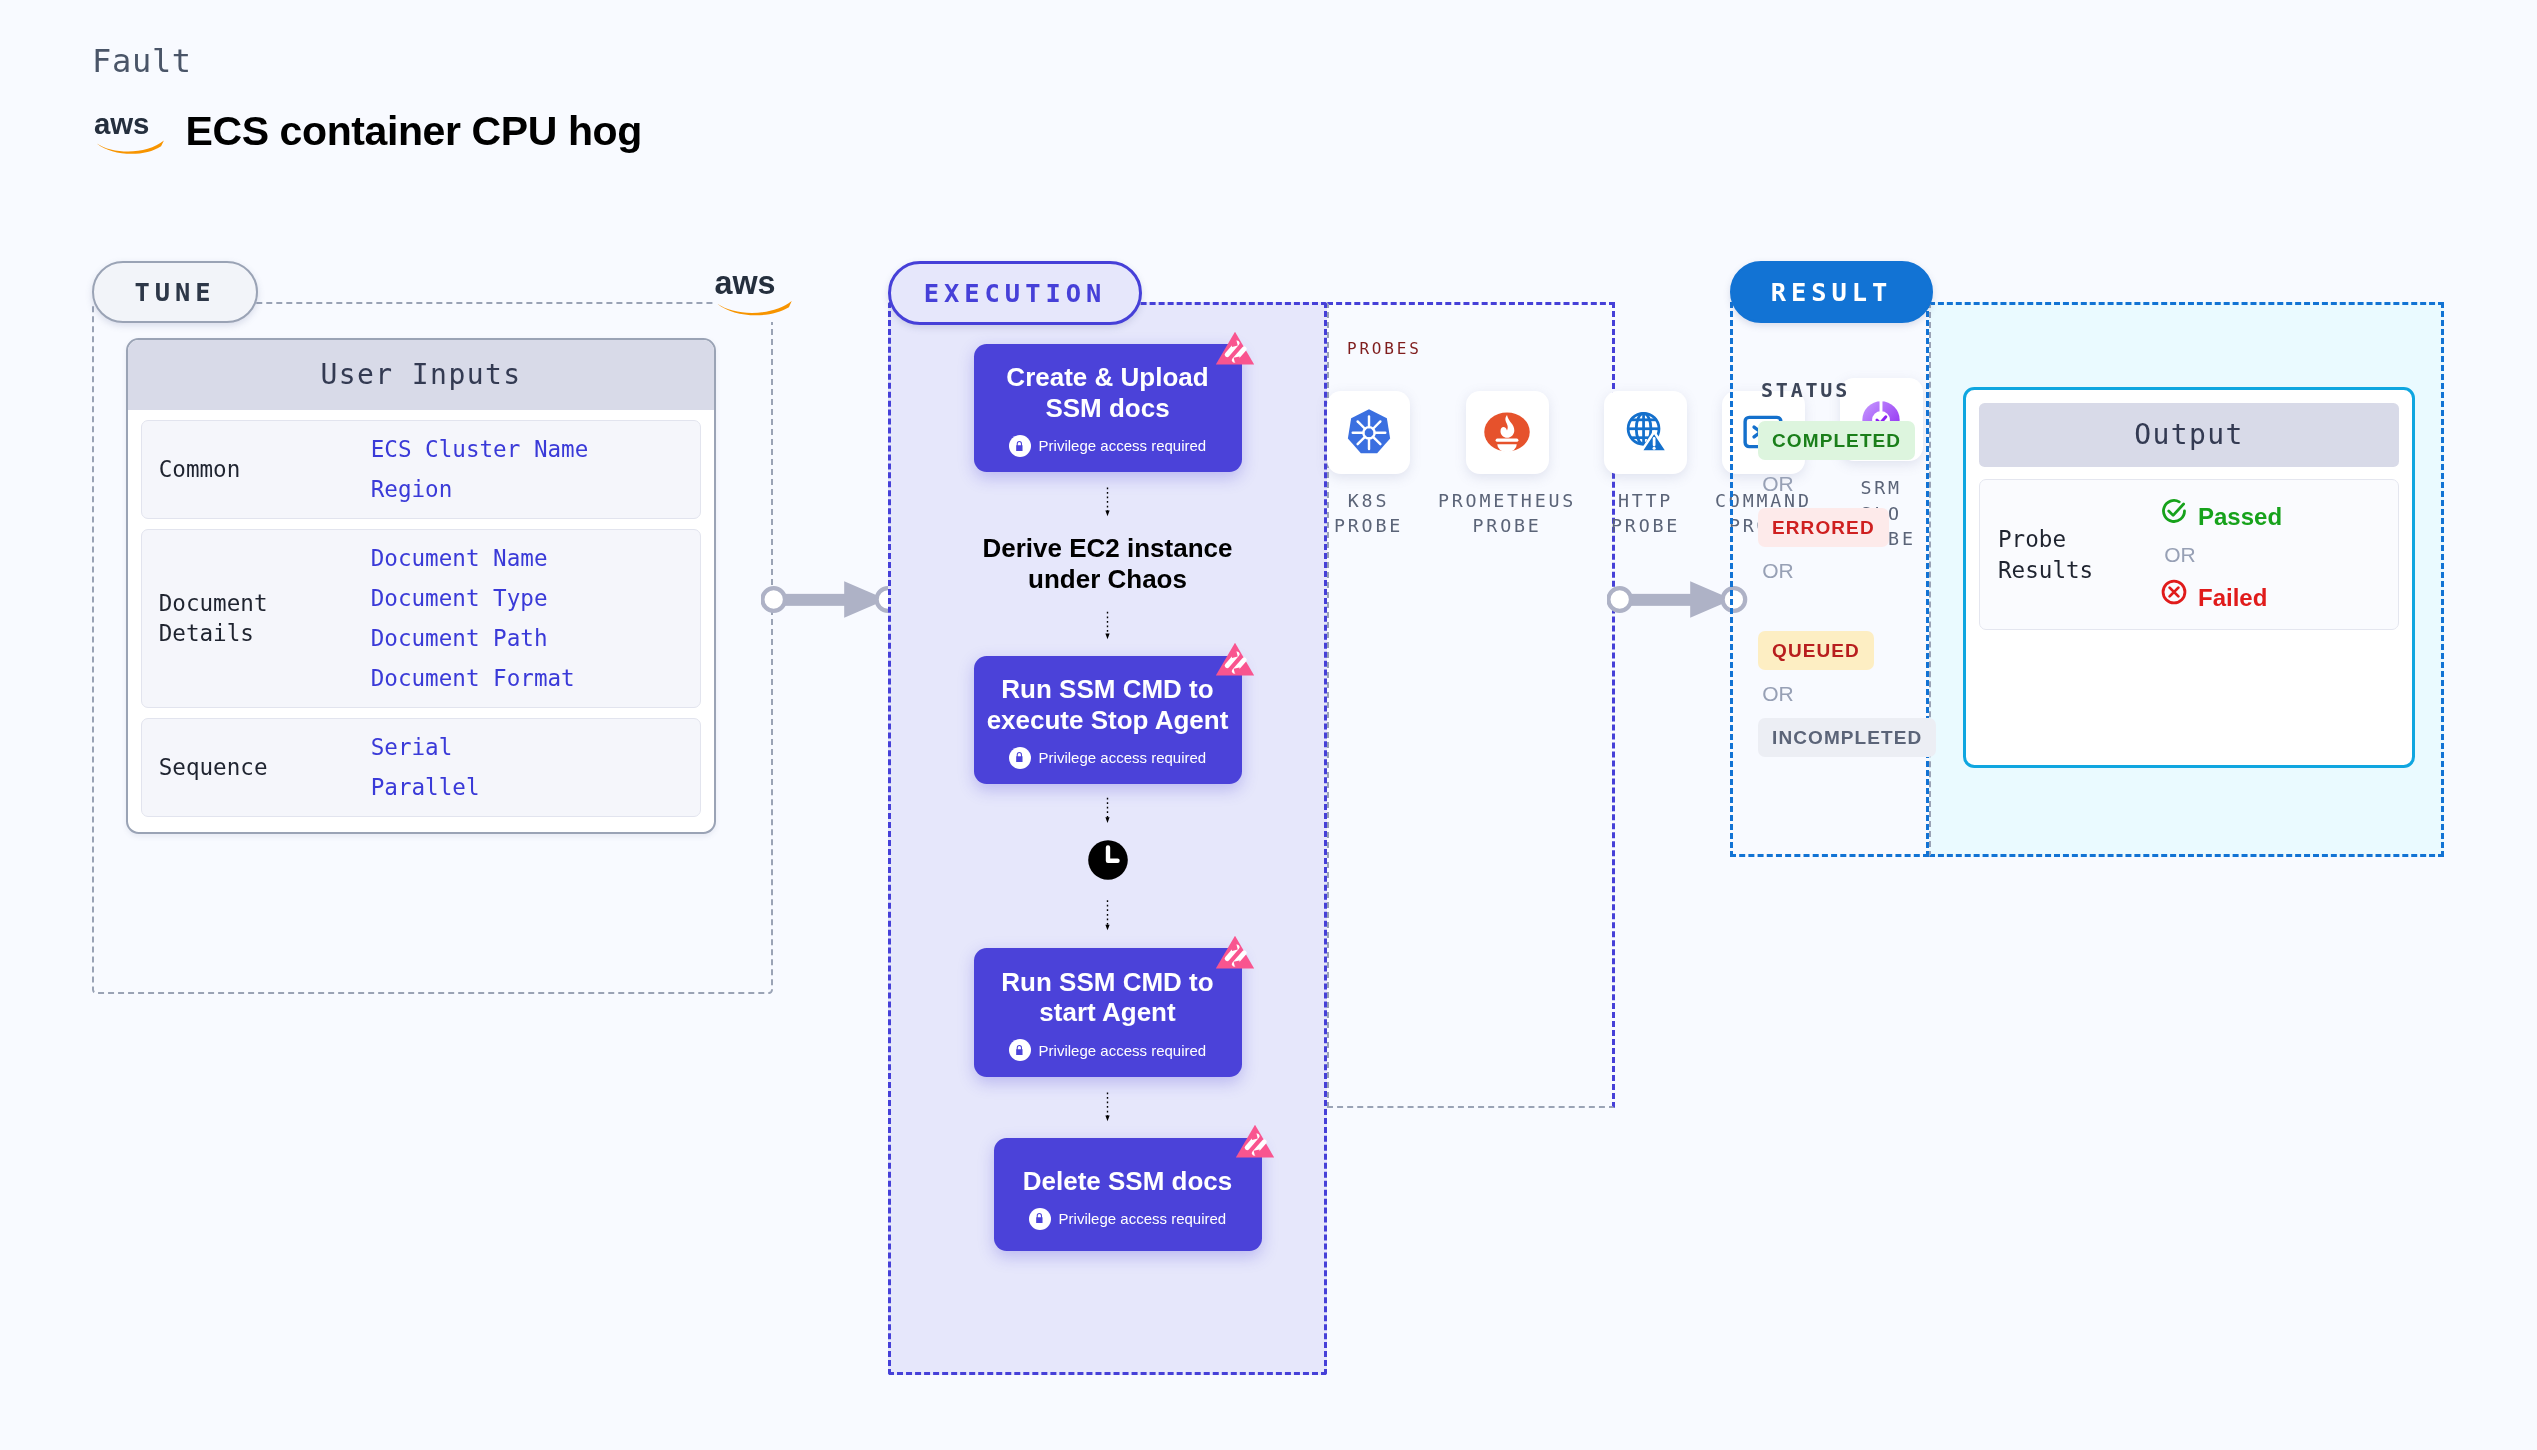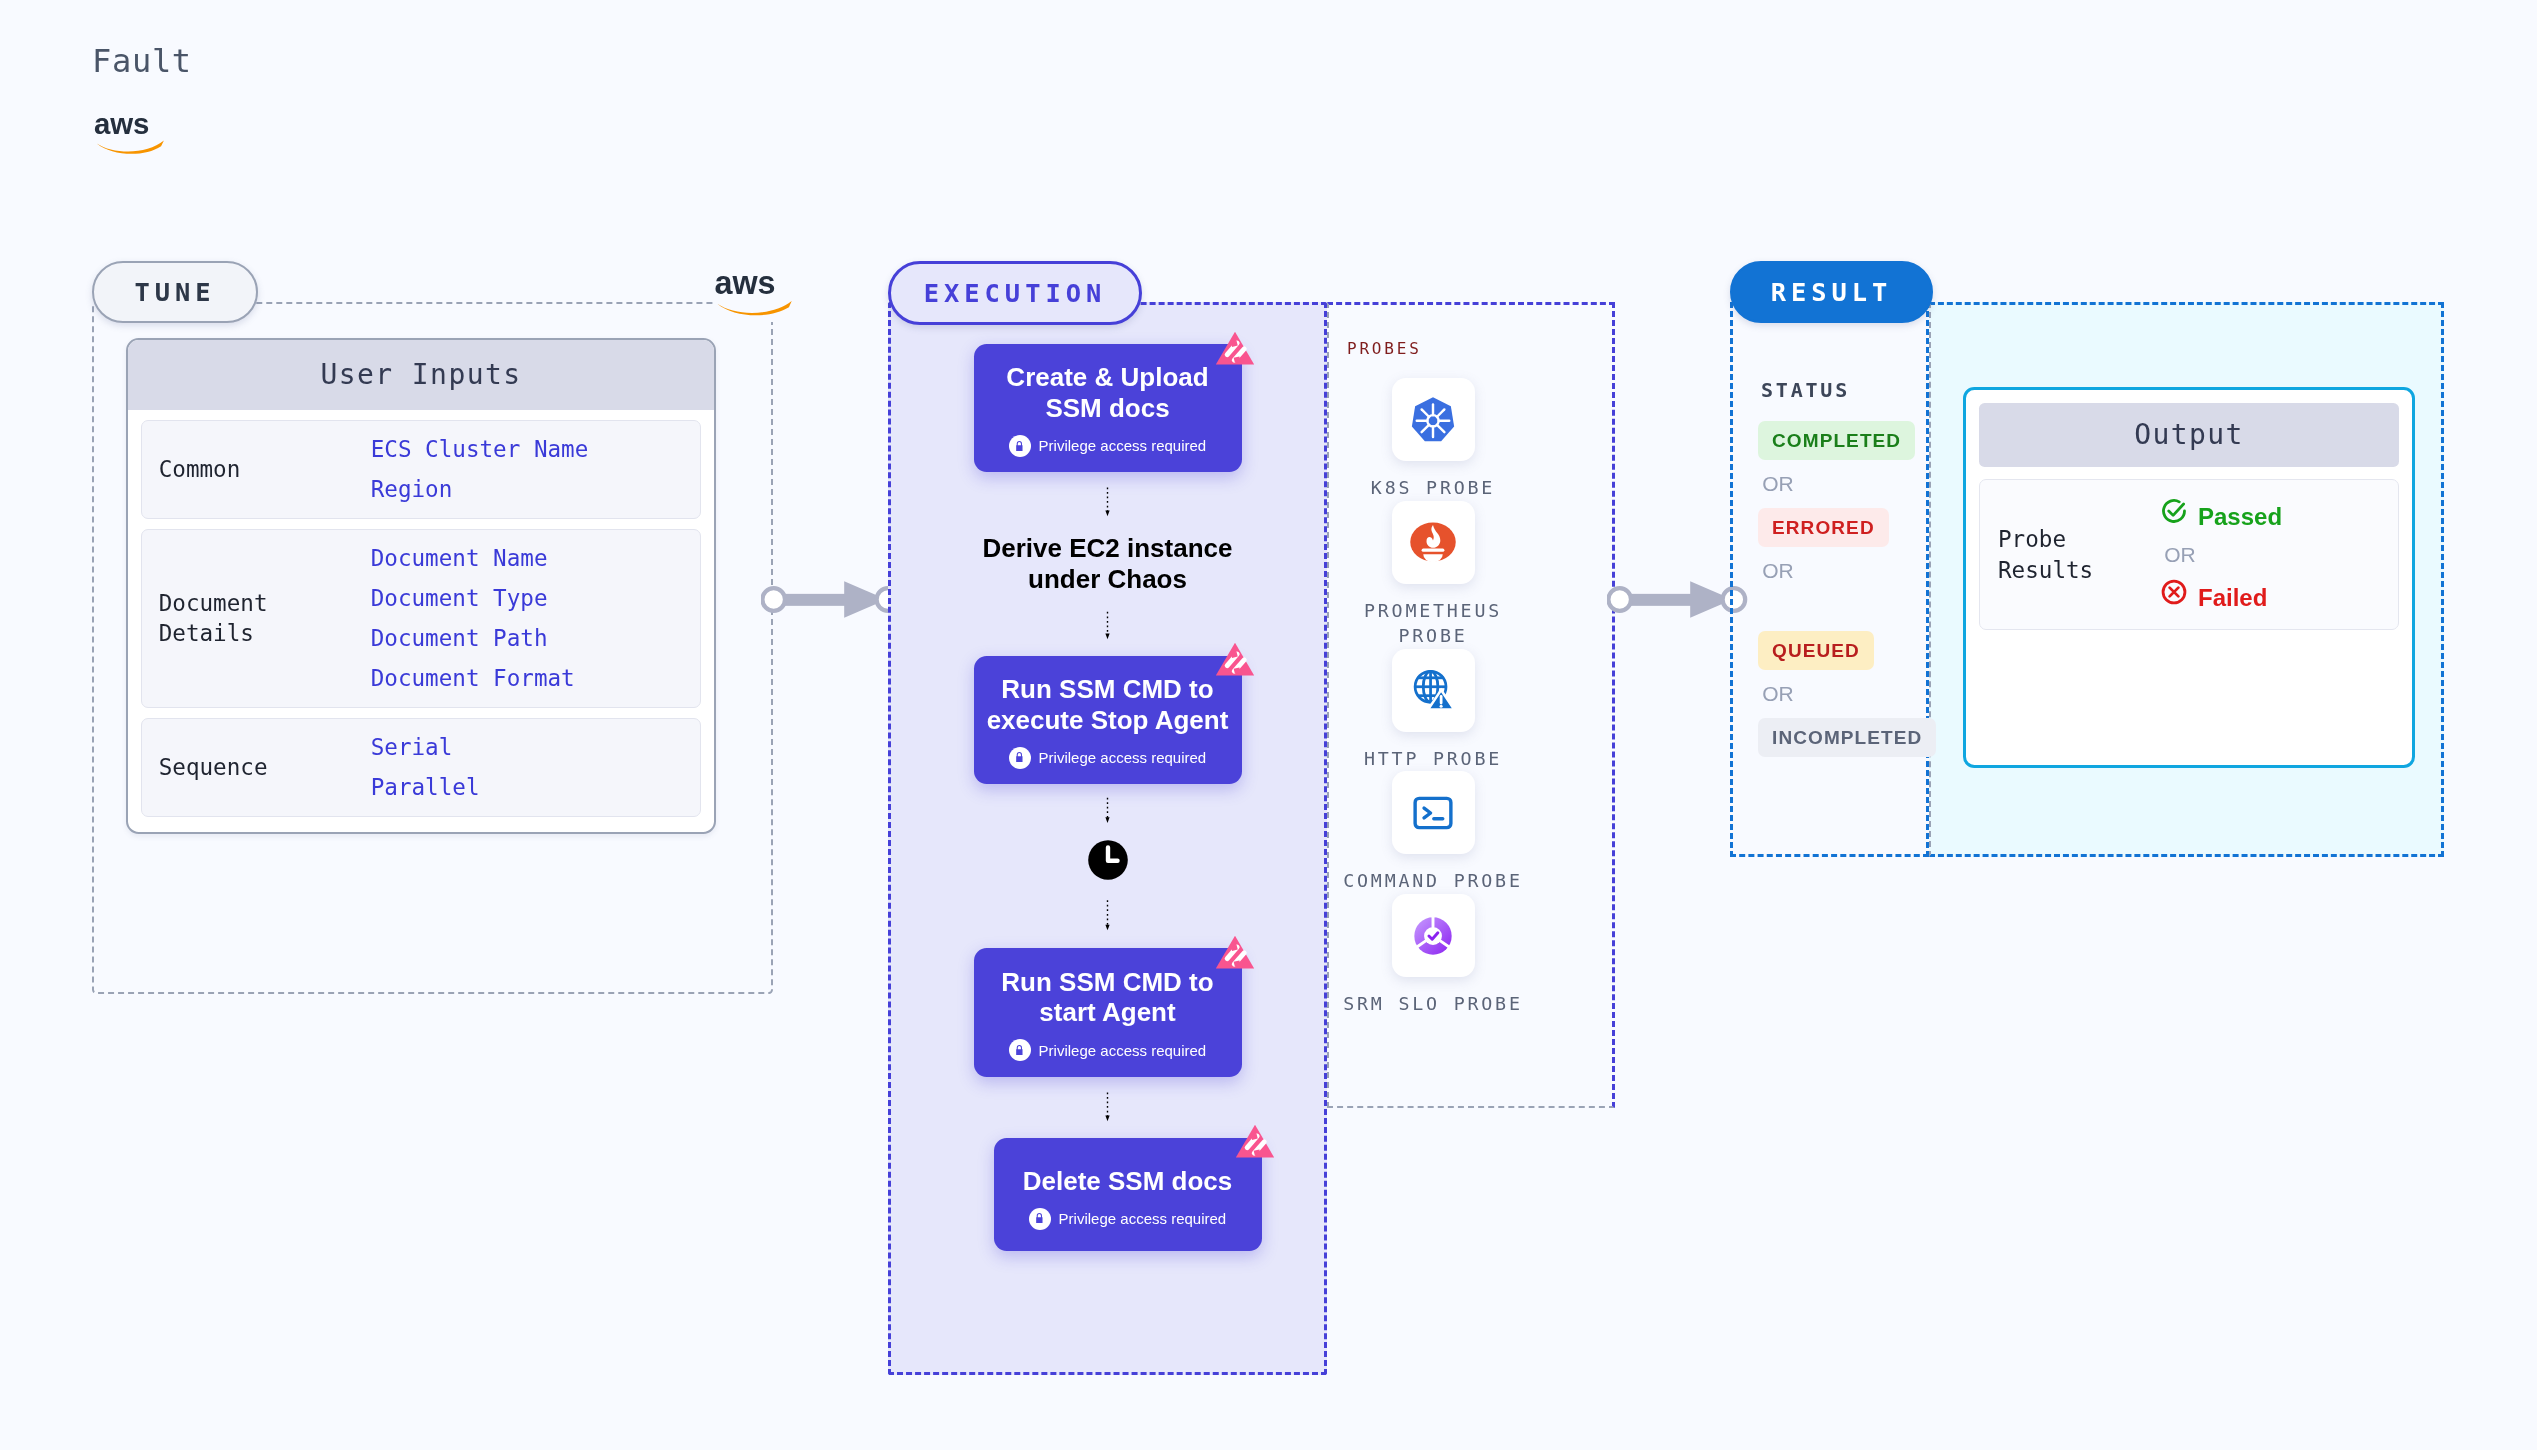--- a/index.html
+++ b/index.html
@@ -69,21 +69,21 @@
   .priv{display:flex;align-items:center;justify-content:center;gap:7.8px;margin-top:11.3px;}
   .priv-txt{color:#fff;font-size:15px;}
   .lock{width:22px;height:22px;border-radius:50%;background:#fff;display:flex;align-items:center;justify-content:center;flex:none;}
   .chaos-badge{position:absolute;right:-15.5px;top:-15.5px;width:44px;height:44px;}
   .plain-step{text-align:center;font-size:26px;font-weight:bold;color:#000;line-height:1.18;}
   .conn{width:7px;display:flex;justify-content:center;}
 
   
   #probes-col{position:absolute;left:439px;top:0;width:288px;height:806px;}
   #probes-label{position:absolute;left:20px;top:37px;font-size:16px;letter-spacing:2.8px;color:#7f1d1d;}
-  #probe-list{position:absolute;left:0;top:76px;width:288px;display:flex;flex-direction:column;align-items:flex-start;}
+  #probe-list{position:absolute;left:0;top:76px;width:288px;display:flex;align-items:center;gap:28px;}
   .probe{display:flex;flex-direction:column;align-items:center;width:212px;}
   .probe-ico{width:83px;height:83px;background:#fff;border-radius:14px;box-shadow:0 3.5px 11.3px rgba(110,120,160,.17);
              display:flex;align-items:center;justify-content:center;}
   .probe-name{margin-top:14px;text-align:center;font-size:18.3px;letter-spacing:2.8px;color:#5b6478;line-height:1.4;}
 
   
   #result-wrap{position:absolute;left:1730px;top:302px;width:714px;height:555px;}
   #status-border{position:absolute;left:0;top:0;width:199px;height:555px;border:3.5px dashed #1273d4;box-sizing:border-box;}
   #output-border{position:absolute;left:199px;top:0;width:515px;height:555px;border:3.5px dashed #1273d4;border-left:2.1px dashed #9aa3b5;box-sizing:border-box;background:#eafaff;}
   #result-pill{left:1730px;top:261px;width:199px;height:58px;background:#1273d4;border:2.8px solid #1273d4;}
@@ -109,20 +109,21 @@
 
 <div id="header">
   <div id="fault-label" class="mono">Fault</div>
   <div id="title-row">
     <div id="aws-logo-title">
       <svg viewBox="0 0 110 70" width="78" height="49">
         <text x="2" y="38" font-family="Liberation Sans, sans-serif" font-size="42" font-weight="bold" fill="#252f3e">aws</text>
         <path d="M6 52 C30 68, 78 68, 102 48 L98 56 C74 72, 28 70, 6 52 Z" fill="#f79400"></path>
       </svg>
     </div>
+    <div id="page-title">ECS container CPU hog</div>
   </div>
 </div>
 
 <div id="tune-pill" class="pill">
   <span class="mono">TUNE</span>
 </div>
 <div id="aws-logo-corner">
   <svg viewBox="0 0 118 84" width="83" height="59">
     <text x="2" y="44" font-family="Liberation Sans, sans-serif" font-size="46" font-weight="bold" fill="#252f3e">aws</text>
     <path d="M6 58 C32 76, 84 76, 112 54 L108 63 C80 80, 30 78, 6 58 Z" fill="#f79400"></path>

